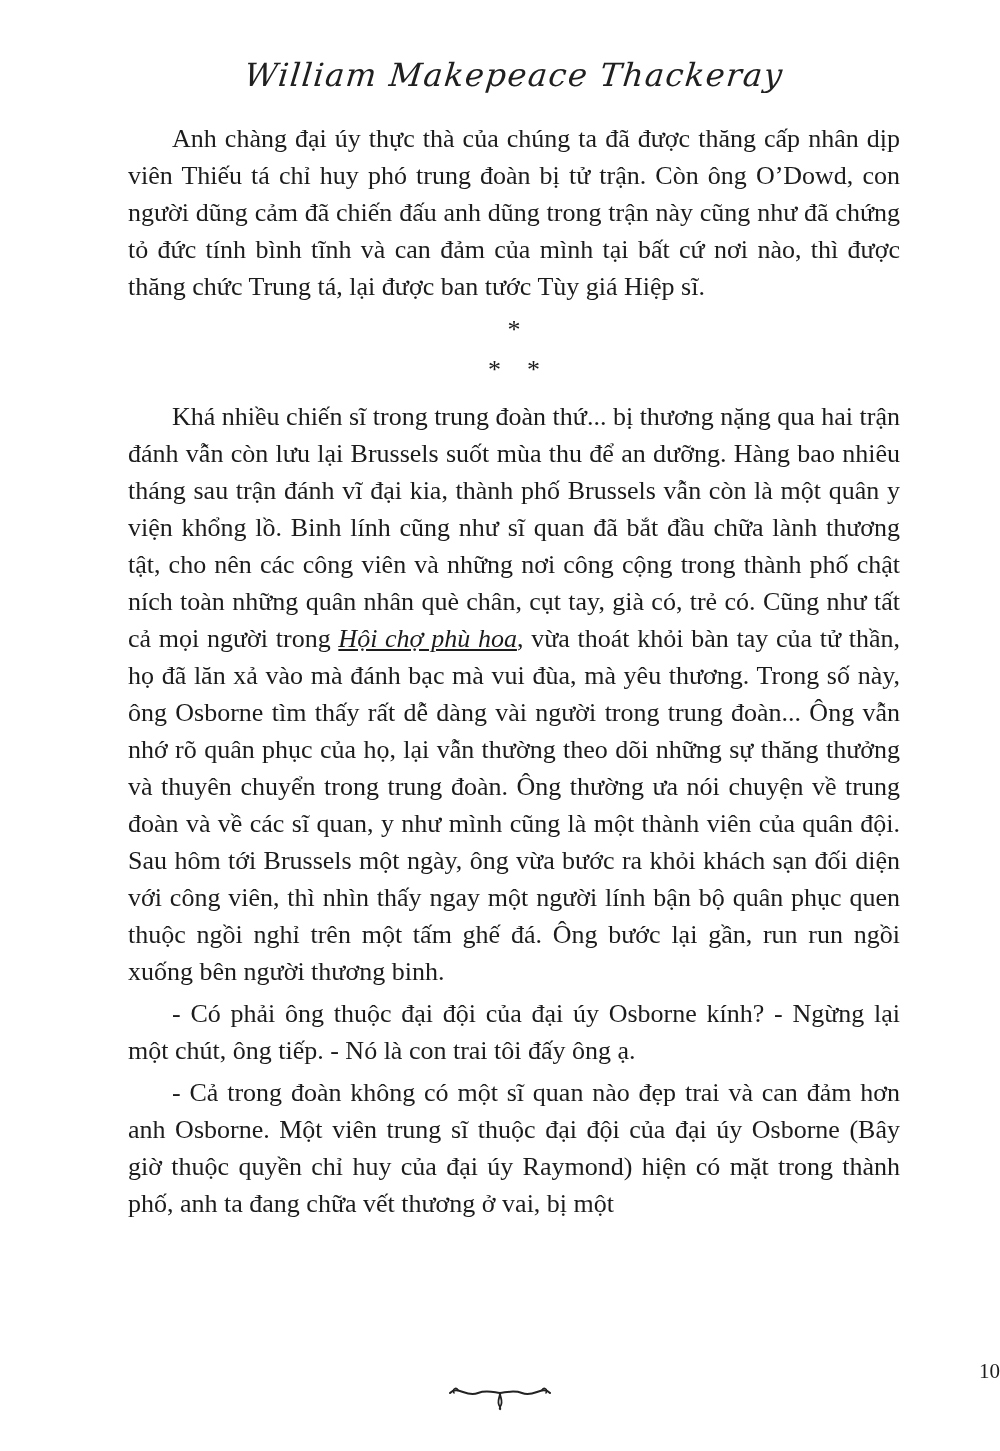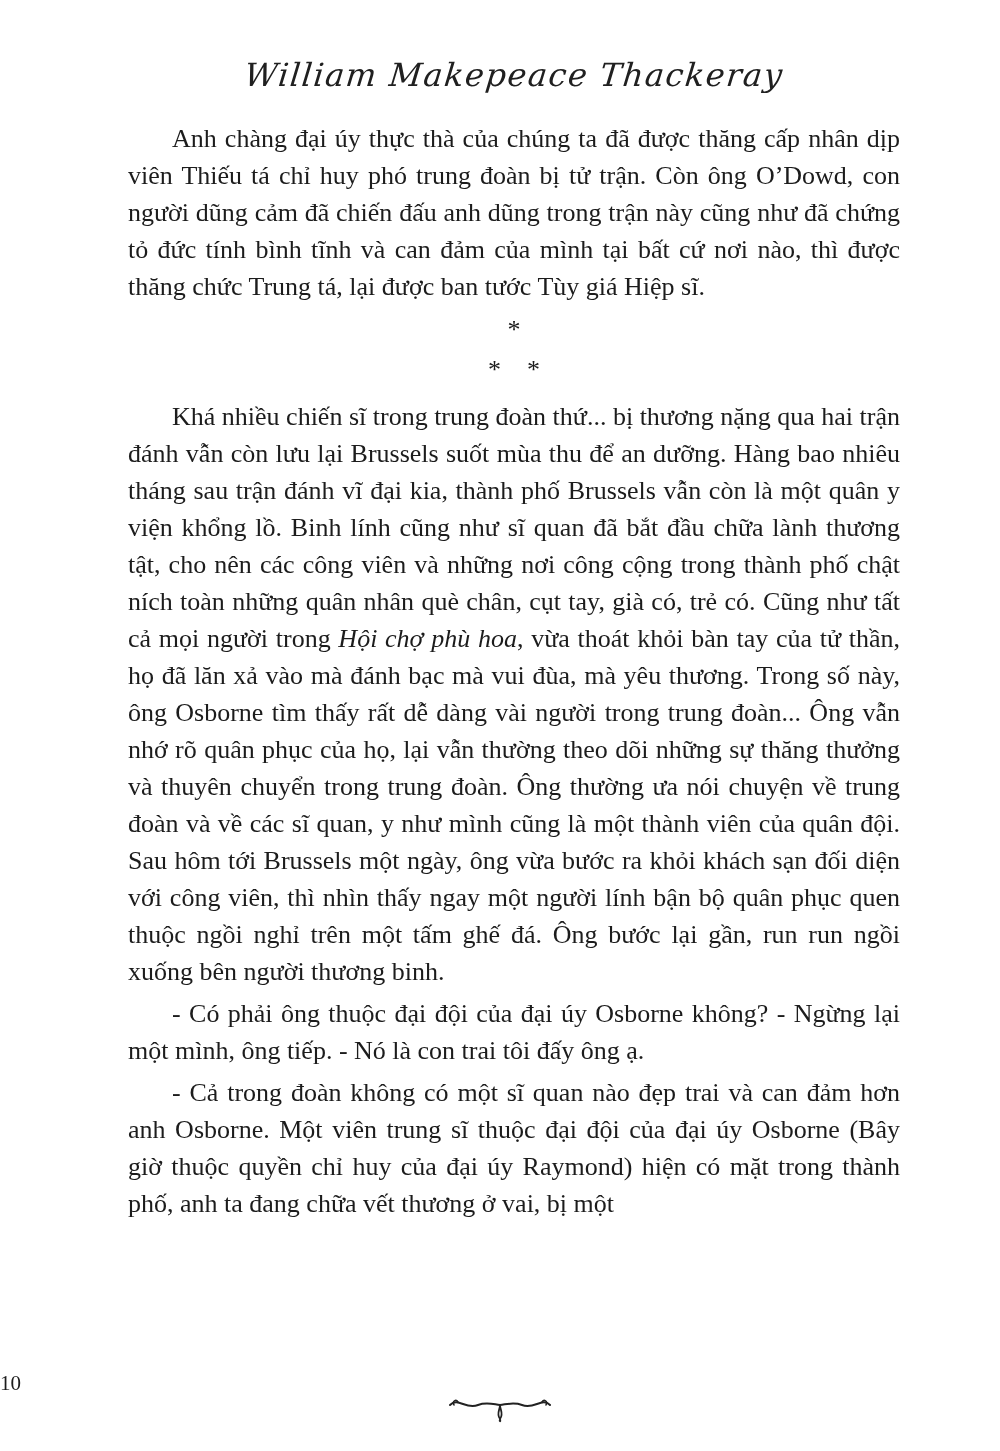--- a/index.html
+++ b/index.html
@@ -28,33 +28,33 @@
     margin-bottom: 26px;
     color: #202020;
   }
   .content p.para {
     font-size: 26px;
     line-height: 37px;
     text-align: justify;
     text-indent: 44px;
     margin: 0 0 5px 0;
   }
-  .content p.para em { font-style: italic; }
+  .content p.para em { font-style: italic; text-decoration: underline; }
   .separator {
     text-align: center;
     font-size: 26px;
     line-height: 40px;
     margin: 4px 0 8px 0;
   }
   .footer {
     position: absolute;
     left: 0;
     right: 0;
-    bottom: 26px;
-    text-align: left;
+    bottom: 38px;
+    text-align: right;
   }
   .page-number {
     font-size: 21px;
     line-height: 24px;
     color: #1c1c1c;
   }
   .ornament {
     display: block;
     margin: 0 auto;
   }
@@ -66,21 +66,21 @@
 
   <div class="signature">William Makepeace Thackeray</div>
 
   <div class="content" id="content">
       <p class="para"><span>Anh chàng đại úy thực thà của chúng ta đã được thăng cấp nhân dịp viên Thiếu tá chỉ huy phó trung đoàn bị tử trận. Còn ông O’Dowd, con người dũng cảm đã chiến đấu anh dũng trong trận này cũng như đã chứng tỏ đức tính bình tĩnh và can đảm của mình tại bất cứ nơi nào, thì được thăng chức Trung tá, lại được ban tước Tùy giá Hiệp sĩ.</span></p>
       <div class="separator">
         <div class="sep-line">*</div>
         <div class="sep-line">* *</div>
       </div>
       <p class="para"><span>Khá nhiều chiến sĩ trong trung đoàn thứ... bị thương nặng qua hai trận đánh vẫn còn lưu lại Brussels suốt mùa thu để an dưỡng. Hàng bao nhiêu tháng sau trận đánh vĩ đại kia, thành phố Brussels vẫn còn là một quân y viện khổng lồ. Binh lính cũng như sĩ quan đã bắt đầu chữa lành thương tật, cho nên các công viên và những nơi công cộng trong thành phố chật ních toàn những quân nhân què chân, cụt tay, già có, trẻ có. Cũng như tất cả mọi người trong </span><em>Hội chợ phù hoa</em><span>, vừa thoát khỏi bàn tay của tử thần, họ đã lăn xả vào mà đánh bạc mà vui đùa, mà yêu thương. Trong số này, ông Osborne tìm thấy rất dễ dàng vài người trong trung đoàn... Ông vẫn nhớ rõ quân phục của họ, lại vẫn thường theo dõi những sự thăng thưởng và thuyên chuyển trong trung đoàn. Ông thường ưa nói chuyện về trung đoàn và về các sĩ quan, y như mình cũng là một thành viên của quân đội. Sau hôm tới Brussels một ngày, ông vừa bước ra khỏi khách sạn đối diện với công viên, thì nhìn thấy ngay một người lính bận bộ quân phục quen thuộc ngồi nghỉ trên một tấm ghế đá. Ông bước lại gần, run run ngồi xuống bên người thương binh.</span></p>
-      <p class="para"><span>- Có phải ông thuộc đại đội của đại úy Osborne không? - Ngừng lại một mình, ông tiếp. - Nó là con trai tôi đấy ông ạ.</span></p>
+      <p class="para"><span>- Có phải ông thuộc đại đội của đại úy Osborne kính? - Ngừng lại một chút, ông tiếp. - Nó là con trai tôi đấy ông ạ.</span></p>
       <p class="para"><span>- Cả trong đoàn không có một sĩ quan nào đẹp trai và can đảm hơn anh Osborne. Một viên trung sĩ thuộc đại đội của đại úy Osborne (Bây giờ thuộc quyền chỉ huy của đại úy Raymond) hiện có mặt trong thành phố, anh ta đang chữa vết thương ở vai, bị một</span></p>
     </div>
 
   <div class="footer">
     <div class="page-number">10</div>
     <svg class="ornament" width="104" height="30" viewBox="0 0 104 30" aria-hidden="true">
       <path d="M2,10 C10,2 18,15 30,10 C38,7 44,9 52,10" fill="none" stroke="#222" stroke-width="2" stroke-linecap="round"></path>
       <path d="M102,10 C94,2 86,15 74,10 C66,7 60,9 52,10" fill="none" stroke="#222" stroke-width="2" stroke-linecap="round"></path>
       <path d="M6,10 C4,6 8,4 10,7 M98,10 C100,6 96,4 94,7" fill="none" stroke="#222" stroke-width="1.6" stroke-linecap="round"></path>
       <path d="M52,10 C52,15 48,19 52,24 C56,19 52,15 52,10 M52,24 C51,26.5 53,27.5 52,24" fill="none" stroke="#222" stroke-width="1.8" stroke-linecap="round"></path>

